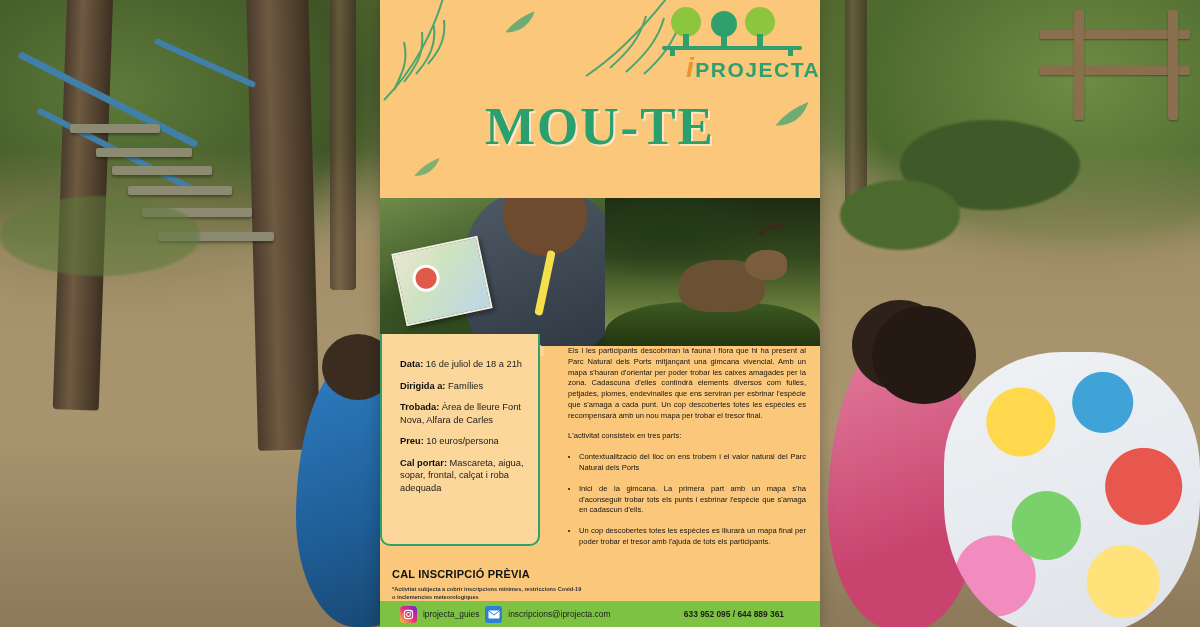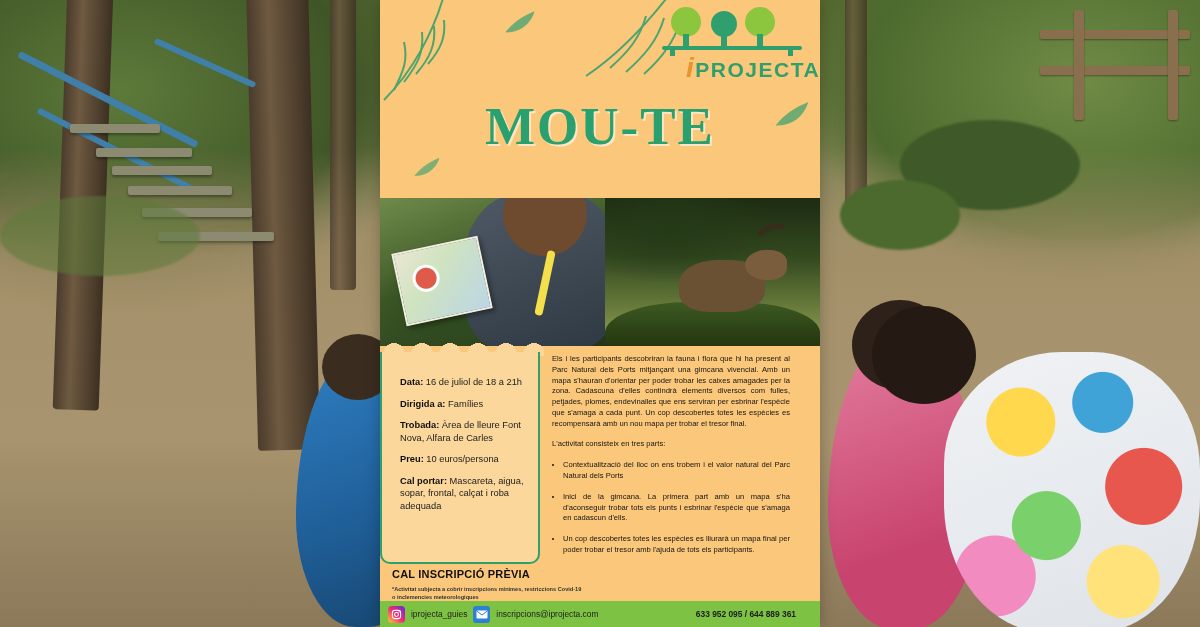--- a/index.html
+++ b/index.html
@@ -149,21 +149,21 @@
   .photo-right { width: 215px;
     background:
       radial-gradient(ellipse 150px 80px at 30% 20%, #243a17 0%, rgba(36,58,23,0) 70%),
       linear-gradient(180deg, #1d2b12 0%, #33491f 40%, #6a7d3c 75%, #97a05a 100%);
   }
   .goat { position:absolute; left: 74px; top: 62px; width: 86px; height: 52px; background:#6b5133; border-radius: 45% 40% 40% 35%; }
   .goat-head { position:absolute; left: 140px; top: 52px; width: 42px; height: 30px; background:#7a5d3c; border-radius: 50% 40% 40% 50%; }
   .goat-horn { position:absolute; left: 150px; top: 26px; width: 38px; height: 30px; border: 5px solid #3a2b1a; border-radius: 50%; border-color: #3a2b1a transparent transparent transparent; transform: rotate(-18deg); }
   .bush { position:absolute; left: 0; bottom: 0; width: 215px; height: 44px; background: linear-gradient(180deg,#3c5a22,#24360f); border-radius: 40% 40% 0 0 / 70% 70% 0 0; }
   .card {
-    position: absolute; left: 0; top: 352px;
+    position: absolute; left: 0; top: 334px;
     width: 160px; height: 212px;
     background: #fcd79b;
     border: 2px solid #2f9f6e;
     border-top: none;
     border-radius: 0 0 10px 10px;
     padding: 24px 12px 10px 18px;
   }
   .card-top {
     position: absolute; left: 0; top: 340px; width: 164px; height: 16px;
     background:
@@ -183,33 +183,33 @@
     letter-spacing: .2px;
   }
   .fineprint {
     position: absolute; left: 12px; top: 585px; width: 190px;
     font-size: 5.6px; line-height: 1.45; color: #333; font-weight: 700;
   }
   .fineprint .fp2 { margin-top: 6px; }
 
   
   .body-text {
-    position: absolute; left: 172px; top: 346px; width: 238px;
-    font-size: 7.6px; line-height: 1.42; color: #141414; text-align: justify; margin-top: 8px;
+    position: absolute; left: 188px; top: 346px; width: 238px;
+    font-size: 7.6px; line-height: 1.42; color: #141414; text-align: justify;
   }
   .body-text p { margin: 0 0 10px 0; }
   .body-text ul { margin: 0; padding-left: 11px; }
   .body-text li { margin-bottom: 10px; }
 
   
   .footer {
     position: absolute; left: 0; bottom: 0; width: 440px; height: 26px;
     background: #7dc242;
     display: flex; align-items: center; gap: 6px;
-    padding: 0 8px;
+    padding: 0 20px;
     font-size: 8.4px; color: #1d1d1d;
   }
   .ico {
     width: 17px; height: 17px; border-radius: 4px;
     display: inline-flex; align-items: center; justify-content: center;
     flex: 0 0 auto;
   }
   .ico-ig { background: linear-gradient(45deg,#f9ce34,#ee2a7b,#6228d7); }
   .ico-mail { background: #2f7fd6; border-radius: 3px; }
   .footer .sp { flex: 1 1 auto; }

